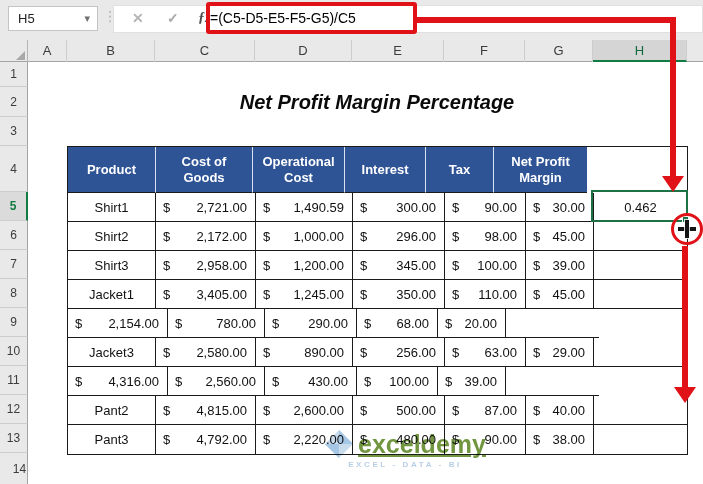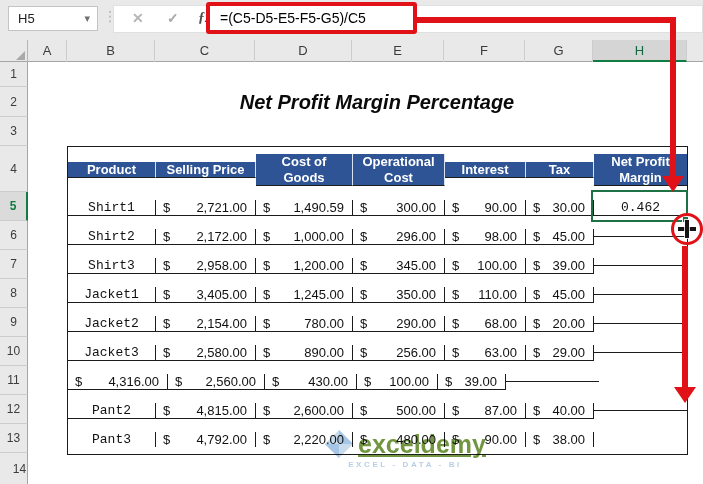--- a/index.html
+++ b/index.html
@@ -13,50 +13,50 @@
              border:1px solid #c4c4c4; font-size:13px; color:#222; line-height:23px; padding-left:9px; }
   .namebox .caret { position:absolute; right:7px; top:0; font-size:11px; color:#707070; line-height:23px; }
   .dots { position:absolute; left:103px; top:8px; font-size:14px; color:#aeaeae; }
   .fstrip { position:absolute; left:113px; top:5px; width:590px; height:28px; background:#fff; border:1px solid #e0e0e0; }
   .fbtn { position:absolute; top:4px; font-size:14px; font-weight:bold; }
   .fbtn.cancel { left:18px; color:#b5b5b5; }
   .fbtn.ok { left:53px; color:#a9a9a9; }
   .fbtn.fx { left:84px; color:#4d4d4d; font-style:italic; font-family:"Liberation Serif", serif; font-weight:bold; }
   .redbox { position:absolute; left:206px; top:2px; width:211px; height:32px; border:4px solid #e01117;
             border-radius:3px; background:#fff; z-index:6; }
-  .redbox .ftext { display:block; padding-left:10px; line-height:24px; font-size:14px; color:#000; }
+  .redbox .ftext { display:block; line-height:24px; font-size:14px; color:#000; }
 
   
   .colstrip { position:absolute; left:0; top:40px; width:703px; height:22px; background:#e9e9e9; border-bottom:1px solid #a5a5a5; }
   .colhdr { position:absolute; top:0; height:22px; text-align:center; font-size:13px; color:#3c3c3c;
             line-height:21px; border-right:1px solid #cdcdcd; }
   .colhdr.sel { background:#d5d5d5; color:#0f6b3e; border-bottom:2px solid #107c41; }
   .corner { position:absolute; left:0; top:0; width:28px; height:22px; border-right:1px solid #b5b5b5; }
   .corner .tri { position:absolute; right:2px; bottom:2px; width:0; height:0;
                  border-top:9px solid transparent; border-right:9px solid #a9a9a9; }
   .rowstrip { position:absolute; left:0; top:62px; width:28px; }
   .rowhdr { width:28px; background:#e9e9e9; border-bottom:1px solid #cdcdcd; border-right:1px solid #a5a5a5;
             font-size:12px; color:#3c3c3c; display:flex; align-items:center; justify-content:center; }
   .rowhdr.sel { background:#dbdbdb; color:#107c41; border-right:2px solid #107c41; font-weight:bold; }
 
   
   .sheet-title { position:absolute; left:67px; top:87px; width:620px; height:30px; text-align:center;
                  font-size:20px; font-weight:bold; font-style:italic; color:#0a0a0a; line-height:30px; }
 
   .xtable { position:absolute; left:67px; top:146px; width:621px; border:1px solid #1b1b1b; background:#fff; }
-  .trow { display:flex;align-items:center; }
+  .trow { display:flex; }
   .hrow { height:46px; }
   .drow { height:29px; }
   .cell { border-right:1px solid #1b1b1b; border-bottom:1px solid #1b1b1b; display:flex; align-items:center; }
   .hrow .cell { background:#2f5496; color:#fff; font-weight:bold; font-size:13px; justify-content:center;
                 text-align:center; line-height:1.2; border-right:1px solid #d9e2f3; border-bottom:1px solid #1b1b1b; padding:0 4px; }
   .trow .cell:last-child { border-right:none; }
   .xtable .trow:last-child .cell { border-bottom:none; }
   .cw-b{width:88px}.cw-c{width:100px}.cw-d{width:97px}.cw-e{width:92px}.cw-f{width:81px}.cw-g{width:68px}.cw-h{width:93px}
-  .cell.center { justify-content:center; font-size:13px; color:#111;font-family:Liberation Mono, monospace; }
+  .cell.center { justify-content:center; font-size:13px; color:#111; }
   .cell.money { justify-content:space-between; padding:0 8px 0 7px; font-size:13px; color:#111; }
   .cell.money .cur { text-align:left; }
   .cell.money .val { text-align:right; }
 
   
   .sel-box { position:absolute; left:591px; top:190px; width:97px; height:32px; border:2px solid #1e7145; z-index:3; }
   .fill-handle { position:absolute; left:682px; top:216px; width:7px; height:7px; background:#1e7145; border:1px solid #fff; z-index:4; }
 
   
   .watermark { position:absolute; left:295px; top:429px; width:220px; z-index:2; opacity:.8; mix-blend-mode:multiply; }
@@ -127,21 +127,20 @@
     <div class="rowhdr" style="height:29px;">12</div>
     <div class="rowhdr" style="height:29px;">13</div>
     <div class="rowhdr" style="height:31px;border-bottom:none;padding-left:12px;">14</div>
   </div>
 
   <div class="sheet-title">Net Profit Margin Percentage</div>
 
   <div class="xtable">
     <div class="trow hrow">
       <div class="cell cw-b">Product</div>
-      <div class="cell cw-c">Selling Price</div>
       <div class="cell cw-d">Cost of Goods</div>
       <div class="cell cw-e">Operational Cost</div>
       <div class="cell cw-f">Interest</div>
       <div class="cell cw-g">Tax</div>
       <div class="cell cw-h">Net Profit Margin</div>
     </div>
 
     <div class="trow drow">
       <div class="cell cw-b center">Shirt1</div>
       <div class="cell cw-c money">
@@ -236,21 +235,20 @@
           <span class="val">110.00</span>
         </div>
       <div class="cell cw-g money">
           <span class="cur">$</span>
           <span class="val">45.00</span>
         </div>
       <div class="cell cw-h center"></div>
     </div>
 
     <div class="trow drow">
-      <div class="cell cw-b center">Jacket2</div>
       <div class="cell cw-c money">
           <span class="cur">$</span>
           <span class="val">2,154.00</span>
         </div>
       <div class="cell cw-d money">
           <span class="cur">$</span>
           <span class="val">780.00</span>
         </div>
       <div class="cell cw-e money">
           <span class="cur">$</span>

